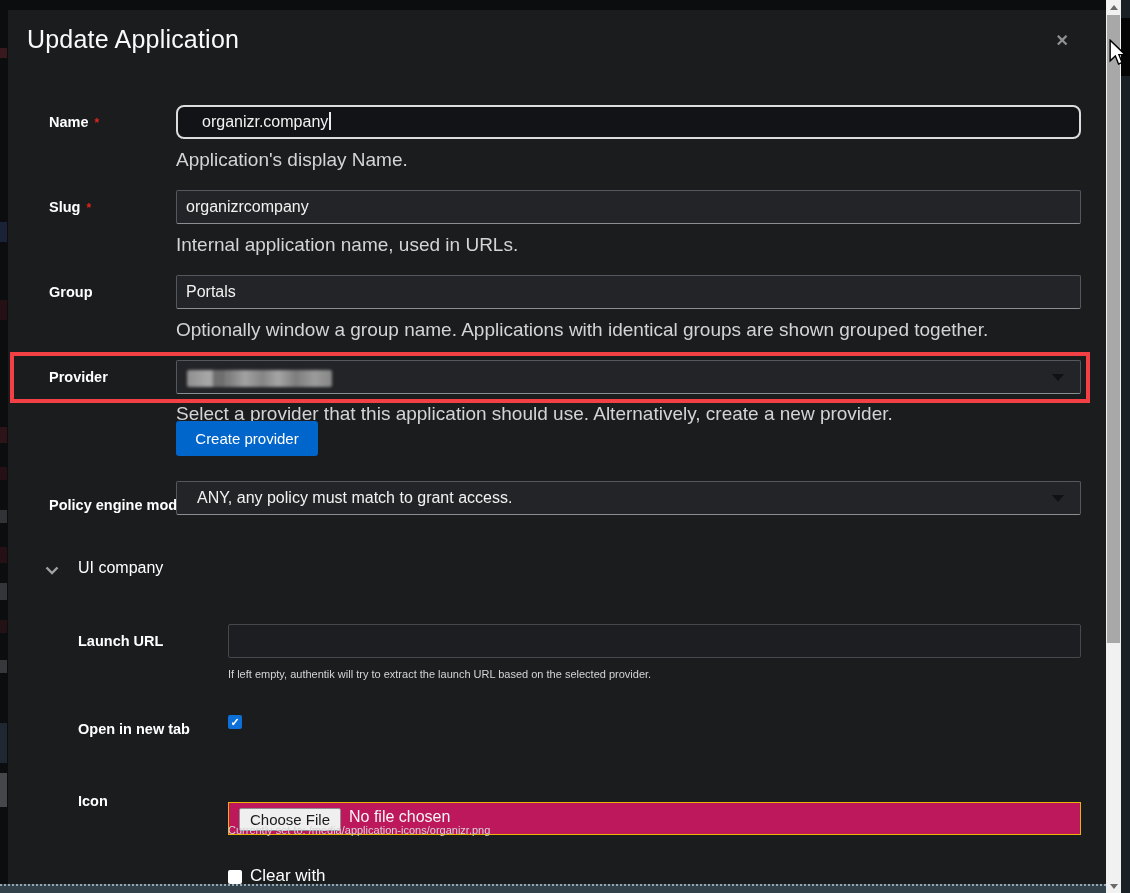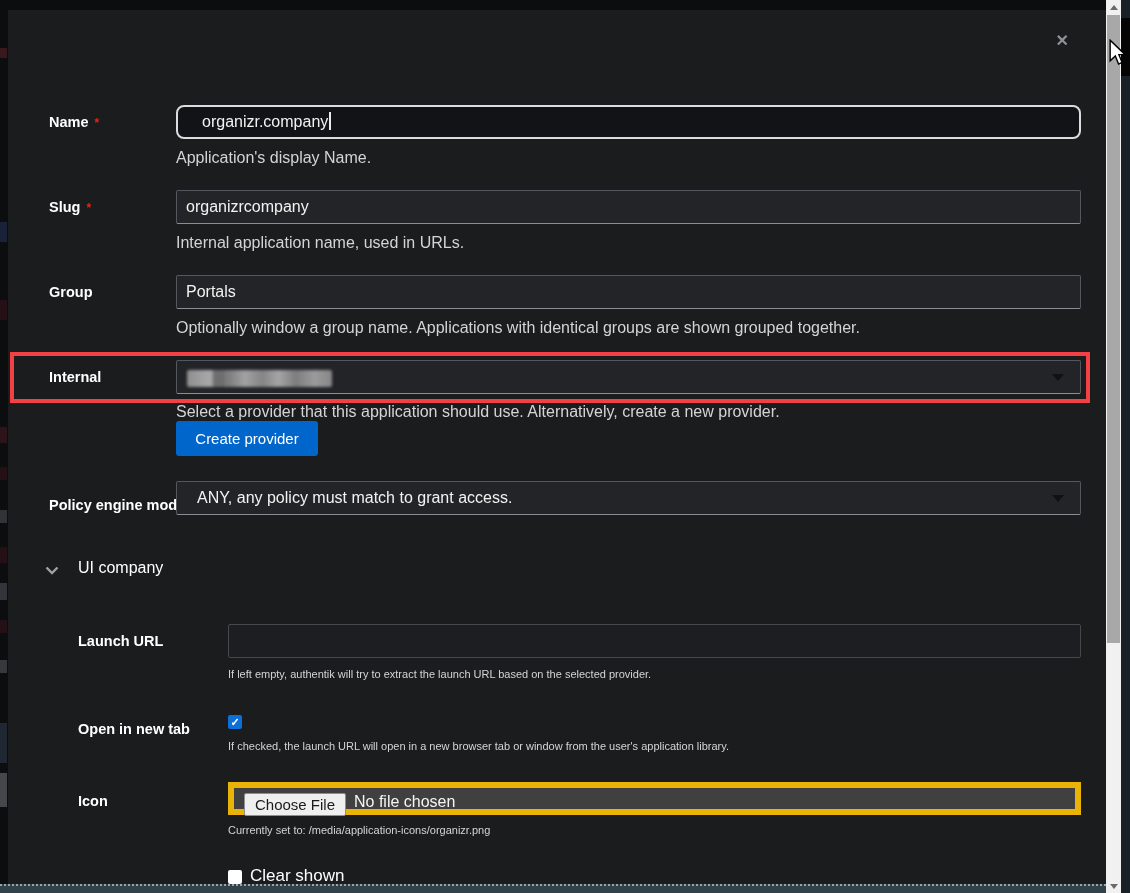--- a/index.html
+++ b/index.html
@@ -10,21 +10,21 @@
 
   .modal { position:absolute; left:8px; top:10px; width:1098px; height:874px; background:#1b1c1e; overflow:hidden; }
 
   .dlg-title { position:absolute; left:19px; top:15px; font-size:25px; font-weight:500; color:#fafafa; letter-spacing:.2px; }
   .dlg-close { position:absolute; right:37px; top:21px; font-size:16px; color:#909194; font-weight:700; cursor:pointer; }
 
   .lbl { position:absolute; left:19px; font-size:14.5px; font-weight:700; color:#fff;margin-left:22px; }
   .lbl .req { color:#e0251b; font-size:12px; margin-left:6px; font-weight:700; }
   .lbl2 { position:absolute; left:70px; font-size:14.5px; font-weight:700; color:#fff; }
 
-  .help { position:absolute; left:168px; font-size:16px; color:#d4d4d6; }
+  .help { position:absolute; left:168px; font-size:19px; color:#d4d4d6; }
   .help2 { position:absolute; left:220px; font-size:11px; color:#d4d4d6; }
 
   .tinput { position:absolute; left:168px; width:905px; height:34px; background:#232427;
             border:1px solid #54575d; border-bottom-color:#8a8d92; border-radius:2px;
             color:#f2f2f2; font-size:16px; line-height:32px; padding-left:9px; }
   .tinput.focused { background:#121316; border:2px solid #dcdcdc; border-radius:8px; line-height:30px; }
   .caret { display:inline-block; width:1.5px; height:18px; background:#e8ecef; vertical-align:-3px; margin-left:1px; }
 
   .select { position:absolute; left:168px; width:905px; height:34px; background:#232427;
             border:1px solid #54575d; border-bottom-color:#8a8d92; border-radius:2px;
@@ -42,21 +42,21 @@
   .btn-primary { position:absolute; left:168px; top:411px; width:142px; height:35px; background:#0066cc;
             border:none; border-radius:3px; color:#fff; font-size:15px; font-family:"Liberation Sans",sans-serif; }
 
   .chev { position:absolute; left:37px; top:556px; width:14px; height:9px; }
   .uiset-label { position:absolute; left:70px; top:549px; font-size:16px; font-weight:400; color:#fff; }
 
   .checkbox { position:absolute; width:14px; height:14px; border-radius:2px; }
   .checkbox.checked { background:#0d6fd8; color:#fff; font-size:11px; font-weight:700; text-align:center; line-height:14px; }
   .checkbox.unchecked { background:#fff; }
 
-  .filerow { position:absolute; left:220px; top:772px; width:853px; height:33px; background:#404040; border:6px solid #eab308; }
+  .filerow { position:absolute; left:220px; top:792px; width:853px; height:33px; background:#be185d; border:1px solid #eab308; }
   .filebtn { position:absolute; left:10px; top:5px; height:23px; padding:0 10px; background:#efefef; border:1px solid #8f8f8f;
              border-radius:2px; color:#1a1a1a; font-size:15px; line-height:21px; }
   .filestatus { position:absolute; left:120px; top:5px; color:#f5f5f5; font-size:16px; }
 
   .bottom-strip { position:absolute; left:0; top:884px; width:1106px; height:9px; background:#33424a; border-top:2px dotted #94a7b1; }
 
   .scrollbar { position:absolute; left:1106px; top:0; width:15px; height:893px; background:#f1f1f1; }
   .sb-thumb { position:absolute; left:1px; top:15px; width:13px; height:628px; background:#a8a8a8; }
   .sb-up { position:absolute; left:3.5px; top:5px; width:0; height:0; border-left:4px solid transparent; border-right:4px solid transparent; border-bottom:5px solid #6a6a6a; }
   .sb-down { position:absolute; left:3.5px; bottom:4px; width:0; height:0; border-left:4px solid transparent; border-right:4px solid transparent; border-top:5px solid #6a6a6a; }
@@ -76,36 +76,37 @@
 <div class="sliver" style="top:467px;height:13px;background:#4a1a1e;"></div>
 <div class="sliver" style="top:510px;height:13px;background:#6c6f73;"></div>
 <div class="sliver" style="top:547px;height:16px;background:#4a1a1e;"></div>
 <div class="sliver" style="top:583px;height:17px;background:#70747a;"></div>
 <div class="sliver" style="top:620px;height:13px;background:#46191d;"></div>
 <div class="sliver" style="top:660px;height:13px;background:#767a80;"></div>
 <div class="sliver" style="top:723px;height:40px;background:#3c4f66;"></div>
 <div class="sliver" style="top:773px;height:34px;background:#9aa0a6;"></div>
 
 <div class="modal">
+  <div class="dlg-title">Update Application</div>
   <div class="dlg-close">✕</div>
 
   <div class="lbl" style="top:104px;"><span>Name</span><span class="req">*</span></div>
   <div class="tinput focused" style="top:95px;padding-left:24px;"><span>organizr.company</span><span class="caret"></span></div>
   <div class="help" style="top:139px;">Application's display Name.</div>
 
   <div class="lbl" style="top:189px;"><span>Slug</span><span class="req">*</span></div>
   <div class="tinput" style="top:180px;"><span>organizrcompany</span></div>
   <div class="help" style="top:224px;">Internal application name, used in URLs.</div>
 
   <div class="lbl" style="top:274px;">Group</div>
   <div class="tinput" style="top:265px;"><span>Portals</span></div>
   <div class="help" style="top:309px;">Optionally window a group name. Applications with identical groups are shown grouped together.</div>
 
   <div class="redbox"></div>
-  <div class="lbl" style="top:359px;">Internal</div>
+  <div class="lbl" style="top:359px;">Provider</div>
   <div class="select" style="top:350px;">
     <div class="smudge"></div>
     <div class="sel-caret"></div>
   </div>
   <div class="help" style="top:393px;">Select a provider that this application should use. Alternatively, create a new provider.</div>
   <button class="btn-primary">Create provider</button>
 
   <div class="lbl" style="top:487px;"><span>Policy engine mode</span><span class="req">*</span></div>
   <div class="select" style="top:471px;">
     <span>ANY, any policy must match to grant access.</span>
@@ -116,31 +117,30 @@
       <polyline points="1.5,1.5 7,7 12.5,1.5" fill="none" stroke="#9fa1a4" stroke-width="2.4"></polyline>
     </svg>
   <div class="uiset-label">UI company</div>
 
   <div class="lbl2" style="top:623px;">Launch URL</div>
   <div class="tinput" style="left:220px; top:614px; width:853px; background:#1d1e21; border:1px solid #46484d;"></div>
   <div class="help2" style="top:658px;">If left empty, authentik will try to extract the launch URL based on the selected provider.</div>
 
   <div class="lbl2" style="top:711px;">Open in new tab</div>
   <div class="checkbox checked" style="left:220px; top:705px;">✓</div>
-  <div class="help2" style="top:730px;">If checked, the launch URL will open in a new browser tab or window from the user's application library.</div>
 
   <div class="lbl2" style="top:783px;">Icon</div>
   <div class="filerow">
     <div class="filebtn">Choose File</div>
     <div class="filestatus">No file chosen</div>
   </div>
   <div class="help2" style="top:814px;">Currently set to: /media/application-icons/organizr.png</div>
 
   <div class="checkbox unchecked" style="left:220px; top:860px;"></div>
-  <div class="lbl2" style="left:242px; top:856px; font-weight:400; font-size:17px;">Clear shown</div>
+  <div class="lbl2" style="left:242px; top:856px; font-weight:400; font-size:17px;">Clear with</div>
 </div>
 
 <div class="bottom-strip"></div>
 
 <div class="scrollbar">
   <div class="sb-up"></div>
   <div class="sb-thumb"></div>
   <div class="sb-down"></div>
 </div>
 

